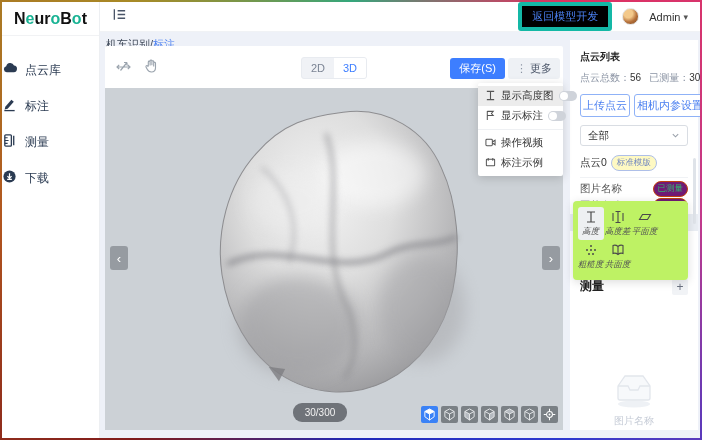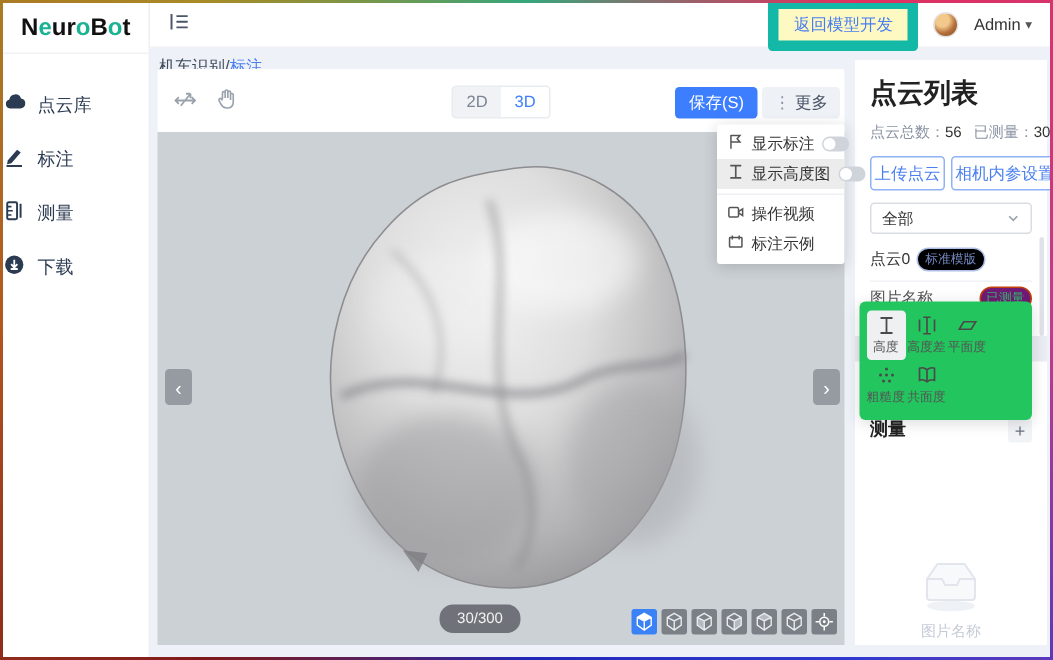--- a/index.html
+++ b/index.html
@@ -16,21 +16,21 @@
   .sidebar { position:absolute; left:0; top:0; width:98px; height:436px; background:#fff; border-right:1px solid #edeff2; }
   .logo { height:34px; display:flex; align-items:center; justify-content:center; font-weight:bold; font-size:16px; color:#111; border-bottom:1px solid #f1f2f4; letter-spacing:0; }
   .logo .g { color:#19b394; }
   .nav { padding-top:16px; }
   .nav-item { display:flex; align-items:center; gap:8px; height:36px; font-size:12px; color:#2b3b52; cursor:pointer; }
   .nav-item svg { flex:0 0 auto; }
 
   
   .header { position:absolute; left:98px; top:0; width:600px; height:30px; background:#fff; border-bottom:1px solid #f0f2f5; display:flex; align-items:center; padding:0 12px; }
   .hd-right { margin-left:auto; display:flex; align-items:center; gap:10px; }
-  .back-btn { font-size:11px; color:#4a7ff0; border:7px solid #14b8a6; border-radius:3px; padding:3px 10px; background:#fef9c3; cursor:pointer; }
+  .back-btn { font-size:11px; color:#4a7ff0; border:4px solid #14b8a6; border-radius:3px; padding:3px 10px; background:#000000; cursor:pointer; }
   .avatar { width:17px; height:17px; border-radius:50%; background:radial-gradient(circle at 35% 30%, #f3c98b 0 30%, #b5703a 60%, #7c4a22 100%); border:1px solid #e3e3e3; }
   .user { font-size:11px; color:#333; display:flex; align-items:center; gap:3px; cursor:pointer; }
   .caret { font-size:9px; color:#555; }
 
   
   .breadcrumb { position:absolute; left:104px; top:35px; font-size:11px; color:#404a5a; }
   .breadcrumb .cur { color:#4a7ff0; }
 
   
   .toolbar { position:absolute; left:103px; top:44px; width:458px; height:44px; background:#fff; border-radius:2px; display:flex; align-items:center; padding:0 3px 0 10px; }
@@ -58,43 +58,43 @@
   .dd-row { display:flex; align-items:center; gap:5px; height:20px; padding:0 7px; font-size:10.5px; color:#333; cursor:pointer; }
   .dd-row.hl { background:#ececec; }
   .dd-row svg { flex:0 0 auto; }
   .dd-label { white-space:nowrap; }
   .dd-sep { border-top:1px solid #eef0f3; margin:3px 0; }
   .toggle { margin-left:auto; width:18px; height:10px; border-radius:5px; background:#cfd3da; position:relative; flex:0 0 auto; cursor:pointer; }
   .toggle::after { content:""; position:absolute; left:1px; top:1px; width:8px; height:8px; border-radius:50%; background:#fff; }
 
   
   .panel { position:absolute; left:568px; top:38px; width:128px; height:390px; background:#fff; padding:10px; }
-  .p-title { font-size:18px; font-weight:bold; color:#222; }
+  .p-title { font-size:10px; font-weight:bold; color:#222; }
   .p-stats { margin-top:7px; font-size:10px; color:#8a93a3; display:flex; gap:8px; white-space:nowrap; }
   .p-stats b { color:#333; font-weight:normal; }
   .p-btns { margin-top:9px; display:flex; gap:4px; }
   .p-btn { font-size:11px; color:#4a7ff0; border:1px solid #8fb2f7; background:#fff; border-radius:3px; padding:3px 2px; white-space:nowrap; cursor:pointer; }
   .p-select { margin-top:8px; height:21px; border:1px solid #d9dde3; border-radius:3px; display:flex; align-items:center; padding:0 7px; font-size:10.5px; color:#333; cursor:pointer; }
   .p-select svg { margin-left:auto; }
   .p-group { margin-top:9px; padding-bottom:6px; border-bottom:1px solid #f0f2f5; display:flex; align-items:center; gap:4px; }
   .g-name { font-size:10.5px; color:#333;text-align:right; }
-  .g-badge { font-size:8.5px; color:#7388c0; border:1px solid #aebfe8; background:#000000; border-radius:8px; padding:1px 5px; white-space:nowrap; }
+  .g-badge { font-size:8.5px; color:#7388c0; border:1px solid #aebfe8; background:#fef9c3; border-radius:8px; padding:1px 5px; white-space:nowrap; }
   .p-rows { margin-top:2px; }
   .p-row { display:flex; align-items:center; height:17px; font-size:10.5px; color:#555; margin:0 -10px; padding:0 10px; cursor:pointer; }
   .p-row .nm { flex:1; }
   .p-row.sel { background:#e9edf3; }
   .p-row.sel .nm { color:#3d7eff; }
   .pill { font-size:8.5px; border-radius:8px; padding:1px 4px; white-space:nowrap; }
   .pill.ok { color:#35b46f; background:#701a75; border:1px solid #c2410c; }
   .pill.no { color:#9aa1ab; background:#f5f6f8; border:1px solid #e2e5e9; }
   .row-x { color:#9aa1ab; font-size:10px; margin-right:3px; }
   .row-link { color:#3d7eff; font-size:9.5px; white-space:nowrap; }
   .scrollthumb { position:absolute; right:2px; top:118px; width:3px; height:66px; border-radius:2px; background:#dfe3e9; }
 
-  .tools-pop { position:absolute; left:3px; top:161px; width:115px; background:#22c55e; border-radius:4px; box-shadow:0 2px 10px rgba(0,0,0,.14); padding:6px 4px 7px; display:flex; flex-wrap:wrap; z-index:6; }
+  .tools-pop { position:absolute; left:3px; top:161px; width:115px; background:#bef264; border-radius:4px; box-shadow:0 2px 10px rgba(0,0,0,.14); padding:6px 4px 7px; display:flex; flex-wrap:wrap; z-index:6;font-style:italic; }
   .tool { width:26px; margin:0 0.5px; display:flex; flex-direction:column; align-items:center; gap:2px; padding:3px 0 2px; border-radius:3px; cursor:pointer; }
   .tool.active { background:#eef0f2; }
   .tool .tl { font-size:8.5px; color:#555; white-space:nowrap; }
 
   .measure-hd { position:absolute; left:10px; right:10px; top:238px; display:flex; align-items:center; }
   .m-title { font-size:12px; font-weight:bold; color:#222; }
   .m-add { margin-left:auto; width:16px; height:16px; background:#f1f3f6; border-radius:2px; color:#6b7280; font-size:12px; display:flex; align-items:center; justify-content:center; cursor:pointer; }
 
   .empty { position:absolute; left:0; right:0; top:330px; display:flex; flex-direction:column; align-items:center; gap:4px; }
   .empty-text { font-size:10px; color:#c5cbd6; }
@@ -261,32 +261,32 @@
             <svg width="13" height="13" viewBox="0 0 14 14">
               <circle cx="7" cy="7" r="3.2" stroke="#fff" fill="none" stroke-width="1.1"></circle>
               <circle cx="7" cy="7" r="1" fill="#fff"></circle>
               <path d="M7 .8v2.4M7 10.8v2.4M.8 7h2.4M10.8 7h2.4" stroke="#fff" stroke-width="1.1"></path>
             </svg>
           </div>
     </div>
   </div>
 
   <div class="dropdown">
+    <div class="dd-row hl">
+      <span><svg width="11" height="11" viewBox="0 0 12 12">
+              <path d="M2 1.5h8M2 10.5h8M6 1.5v9" stroke="#555" fill="none" stroke-width="1.2"></path>
+            </svg></span>
+      <span class="dd-label">显示高度图</span>
+      <span class="toggle"></span>
+    </div>
     <div class="dd-row">
       <span><svg width="11" height="11" viewBox="0 0 12 12">
               <path d="M2.5 1v10M2.5 1.5h6.5L7 3.8l2 2.3H2.5" stroke="#555" fill="none" stroke-width="1.1"></path>
             </svg></span>
       <span class="dd-label">显示标注</span>
-      <span class="toggle"></span>
-    </div>
-    <div class="dd-row hl">
-      <span><svg width="11" height="11" viewBox="0 0 12 12">
-              <path d="M2 1.5h8M2 10.5h8M6 1.5v9" stroke="#555" fill="none" stroke-width="1.2"></path>
-            </svg></span>
-      <span class="dd-label">显示高度图</span>
       <span class="toggle"></span>
     </div>
     <div class="dd-sep"></div>
     <div class="dd-row">
       <span><svg width="11" height="11" viewBox="0 0 12 12">
               <rect x="1" y="2.5" width="7" height="7" rx="1" stroke="#555" fill="none" stroke-width="1.1"></rect>
               <path d="M8 5.5 11 3.5v5L8 6.5" stroke="#555" fill="none" stroke-width="1.1"></path>
             </svg></span>
       <span class="dd-label">操作视频</span>
     </div>

